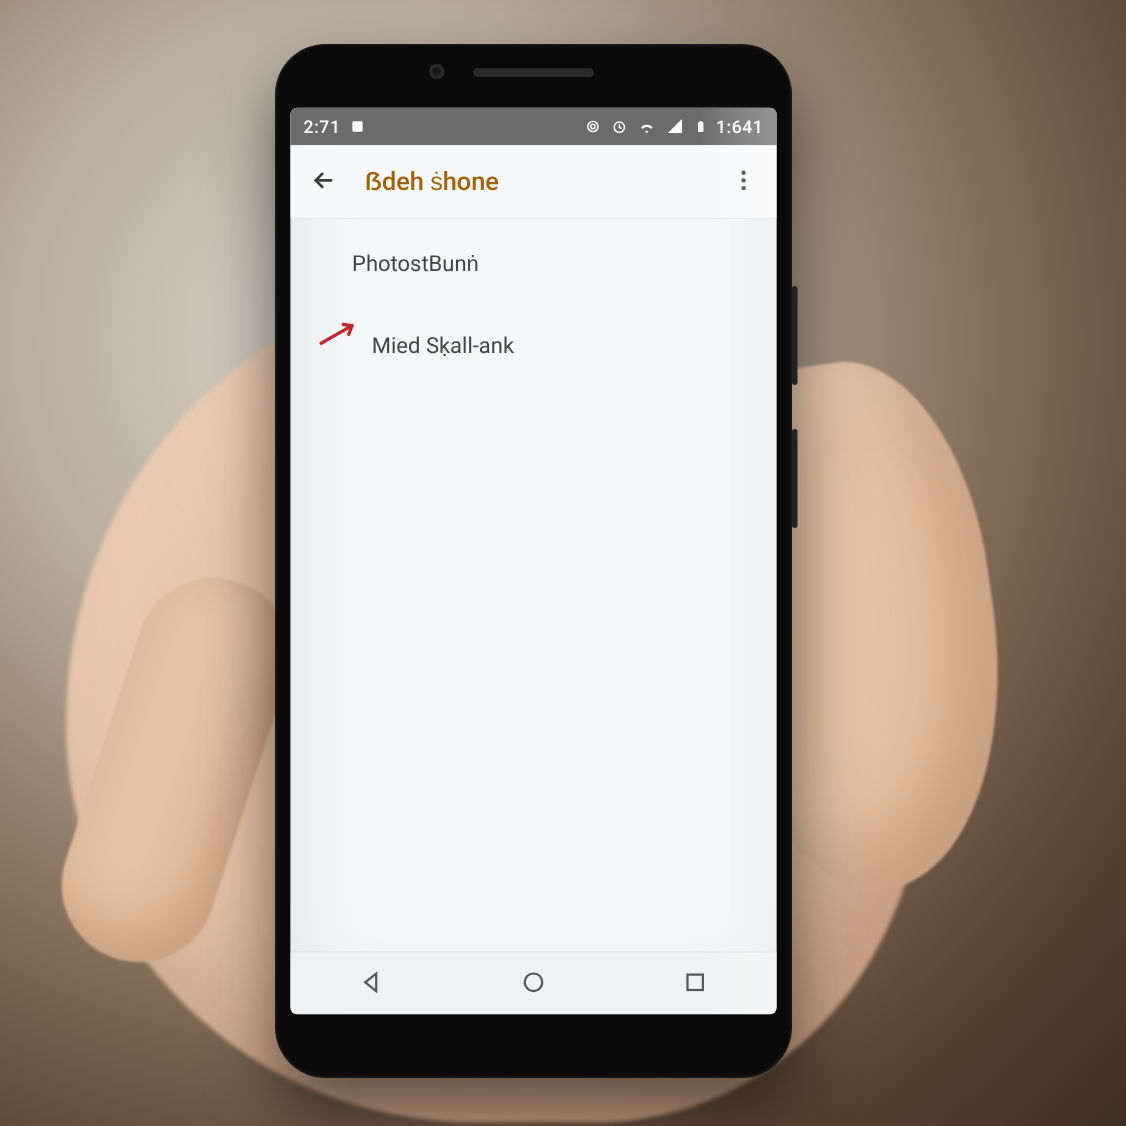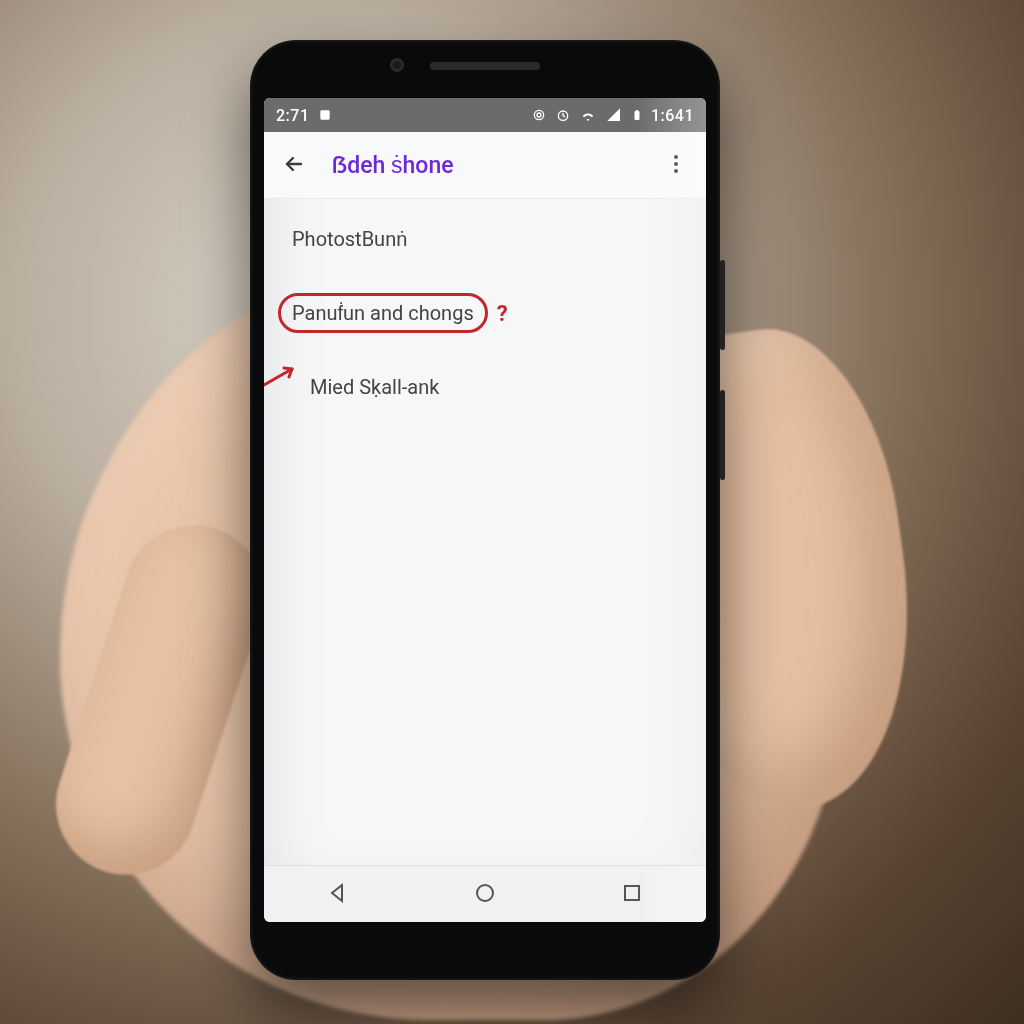--- a/index.html
+++ b/index.html
@@ -112,29 +112,30 @@
   .icon-btn{
     width:40px;height:40px;
     display:flex;align-items:center;justify-content:center;
     border:none;background:transparent;cursor:pointer;
     color:#3c3c3c;
   }
   .icon-btn svg{width:24px;height:24px;}
   .header-title{
     flex:1;
     font-size:23px;
-    color:#6d28d9;
+    color:#a16207;
     font-weight:500;
   }
 
   
   .list{
     flex:1;
     padding:6px 0;
     position:relative;
+    margin-left:28px;
   }
   .list-item{
     padding:22px 28px;
     font-size:20px;
     color:#444;
     background:transparent;
     position:relative;
   }
   .list-item + .list-item{margin-top:6px;}
   .highlight-wrap{position:relative;display:inline-block;}
@@ -258,27 +259,20 @@
       </div>
 
       <div class="list">
 
         <div class="list-item">
           <span>PhotostBunṅ</span>
         </div>
 
 
 
-        <div class="list-item">
-          <span class="highlight-wrap">
-            <span>Panuḟun and chongs</span>
-            <span class="highlight-box"></span>
-            <span class="qmark">?</span>
-          </span>
-        </div>
 
         <div class="list-item" style="padding-left:46px;">
           <span class="arrow-annot">
             <svg width="40" height="32" viewBox="0 0 40 32">
               <defs></defs>
               <path d="M2 28 L30 12" stroke="#c1272d" stroke-width="3" fill="none" stroke-linecap="round"></path>
               <path d="M30 12 L22 11 M30 12 L27 20" stroke="#c1272d" stroke-width="3" fill="none" stroke-linecap="round"></path>
             </svg>
           </span>
           <span>Mied Sḳall-ank</span>

